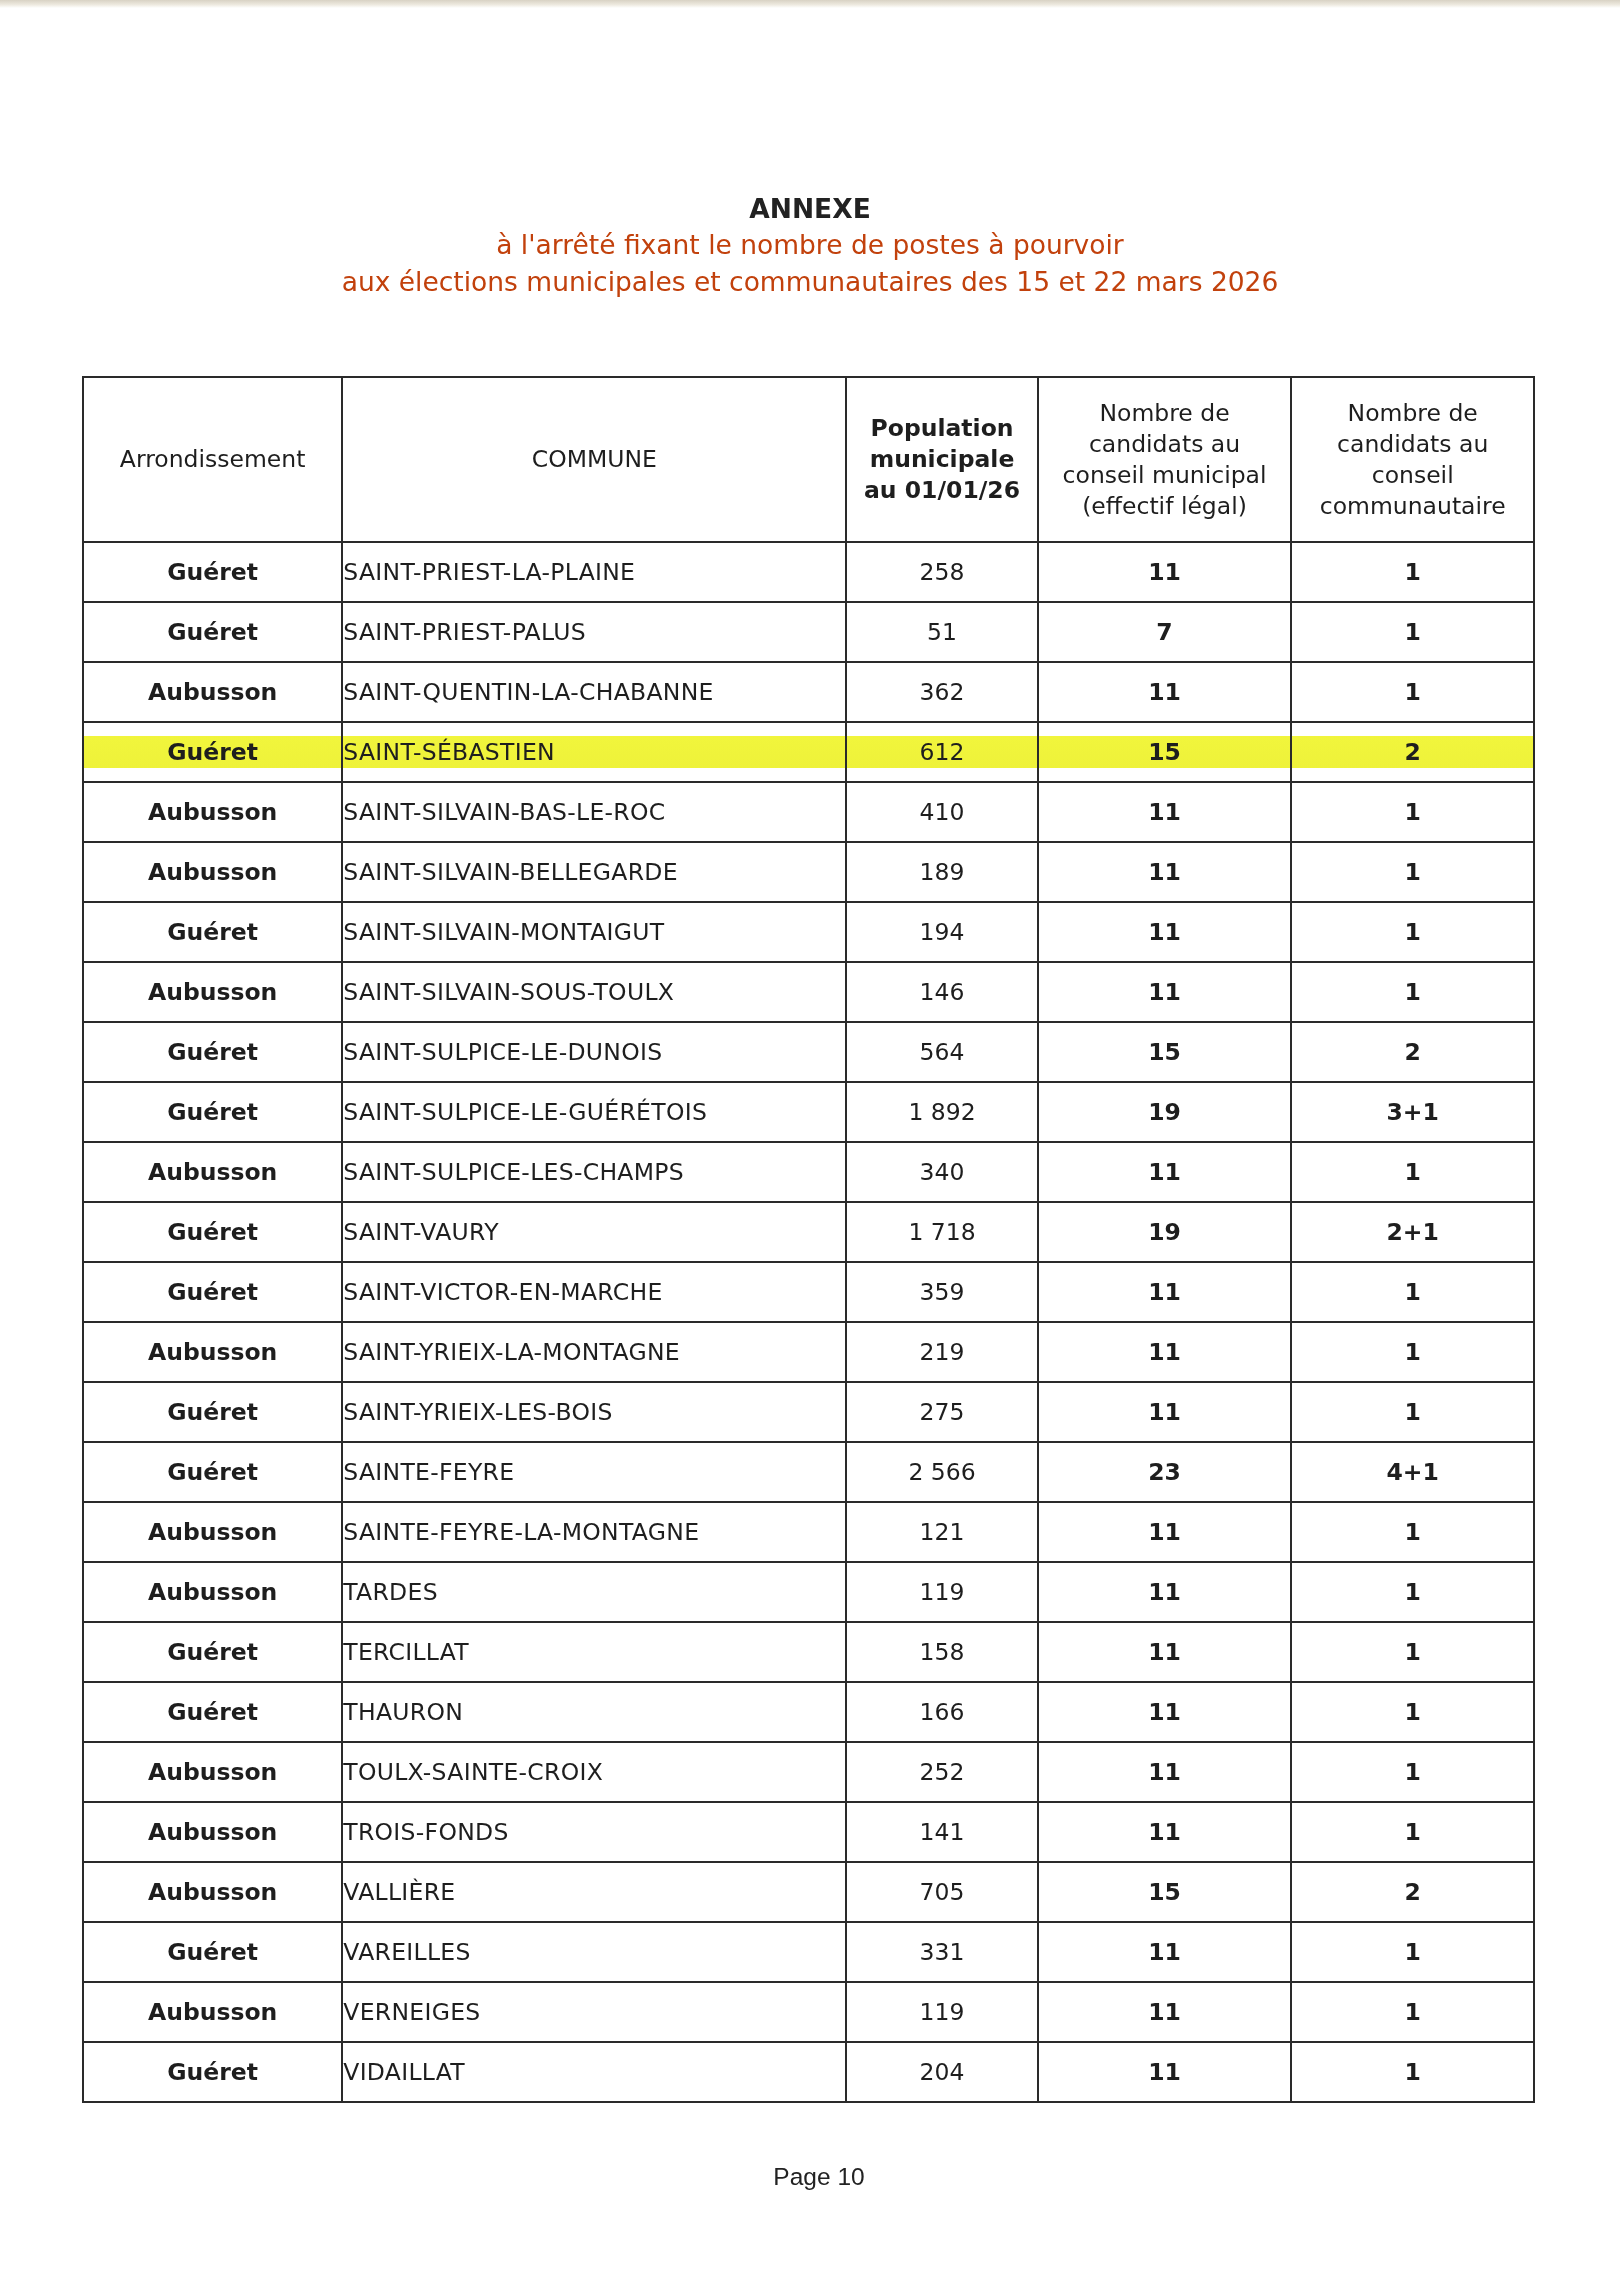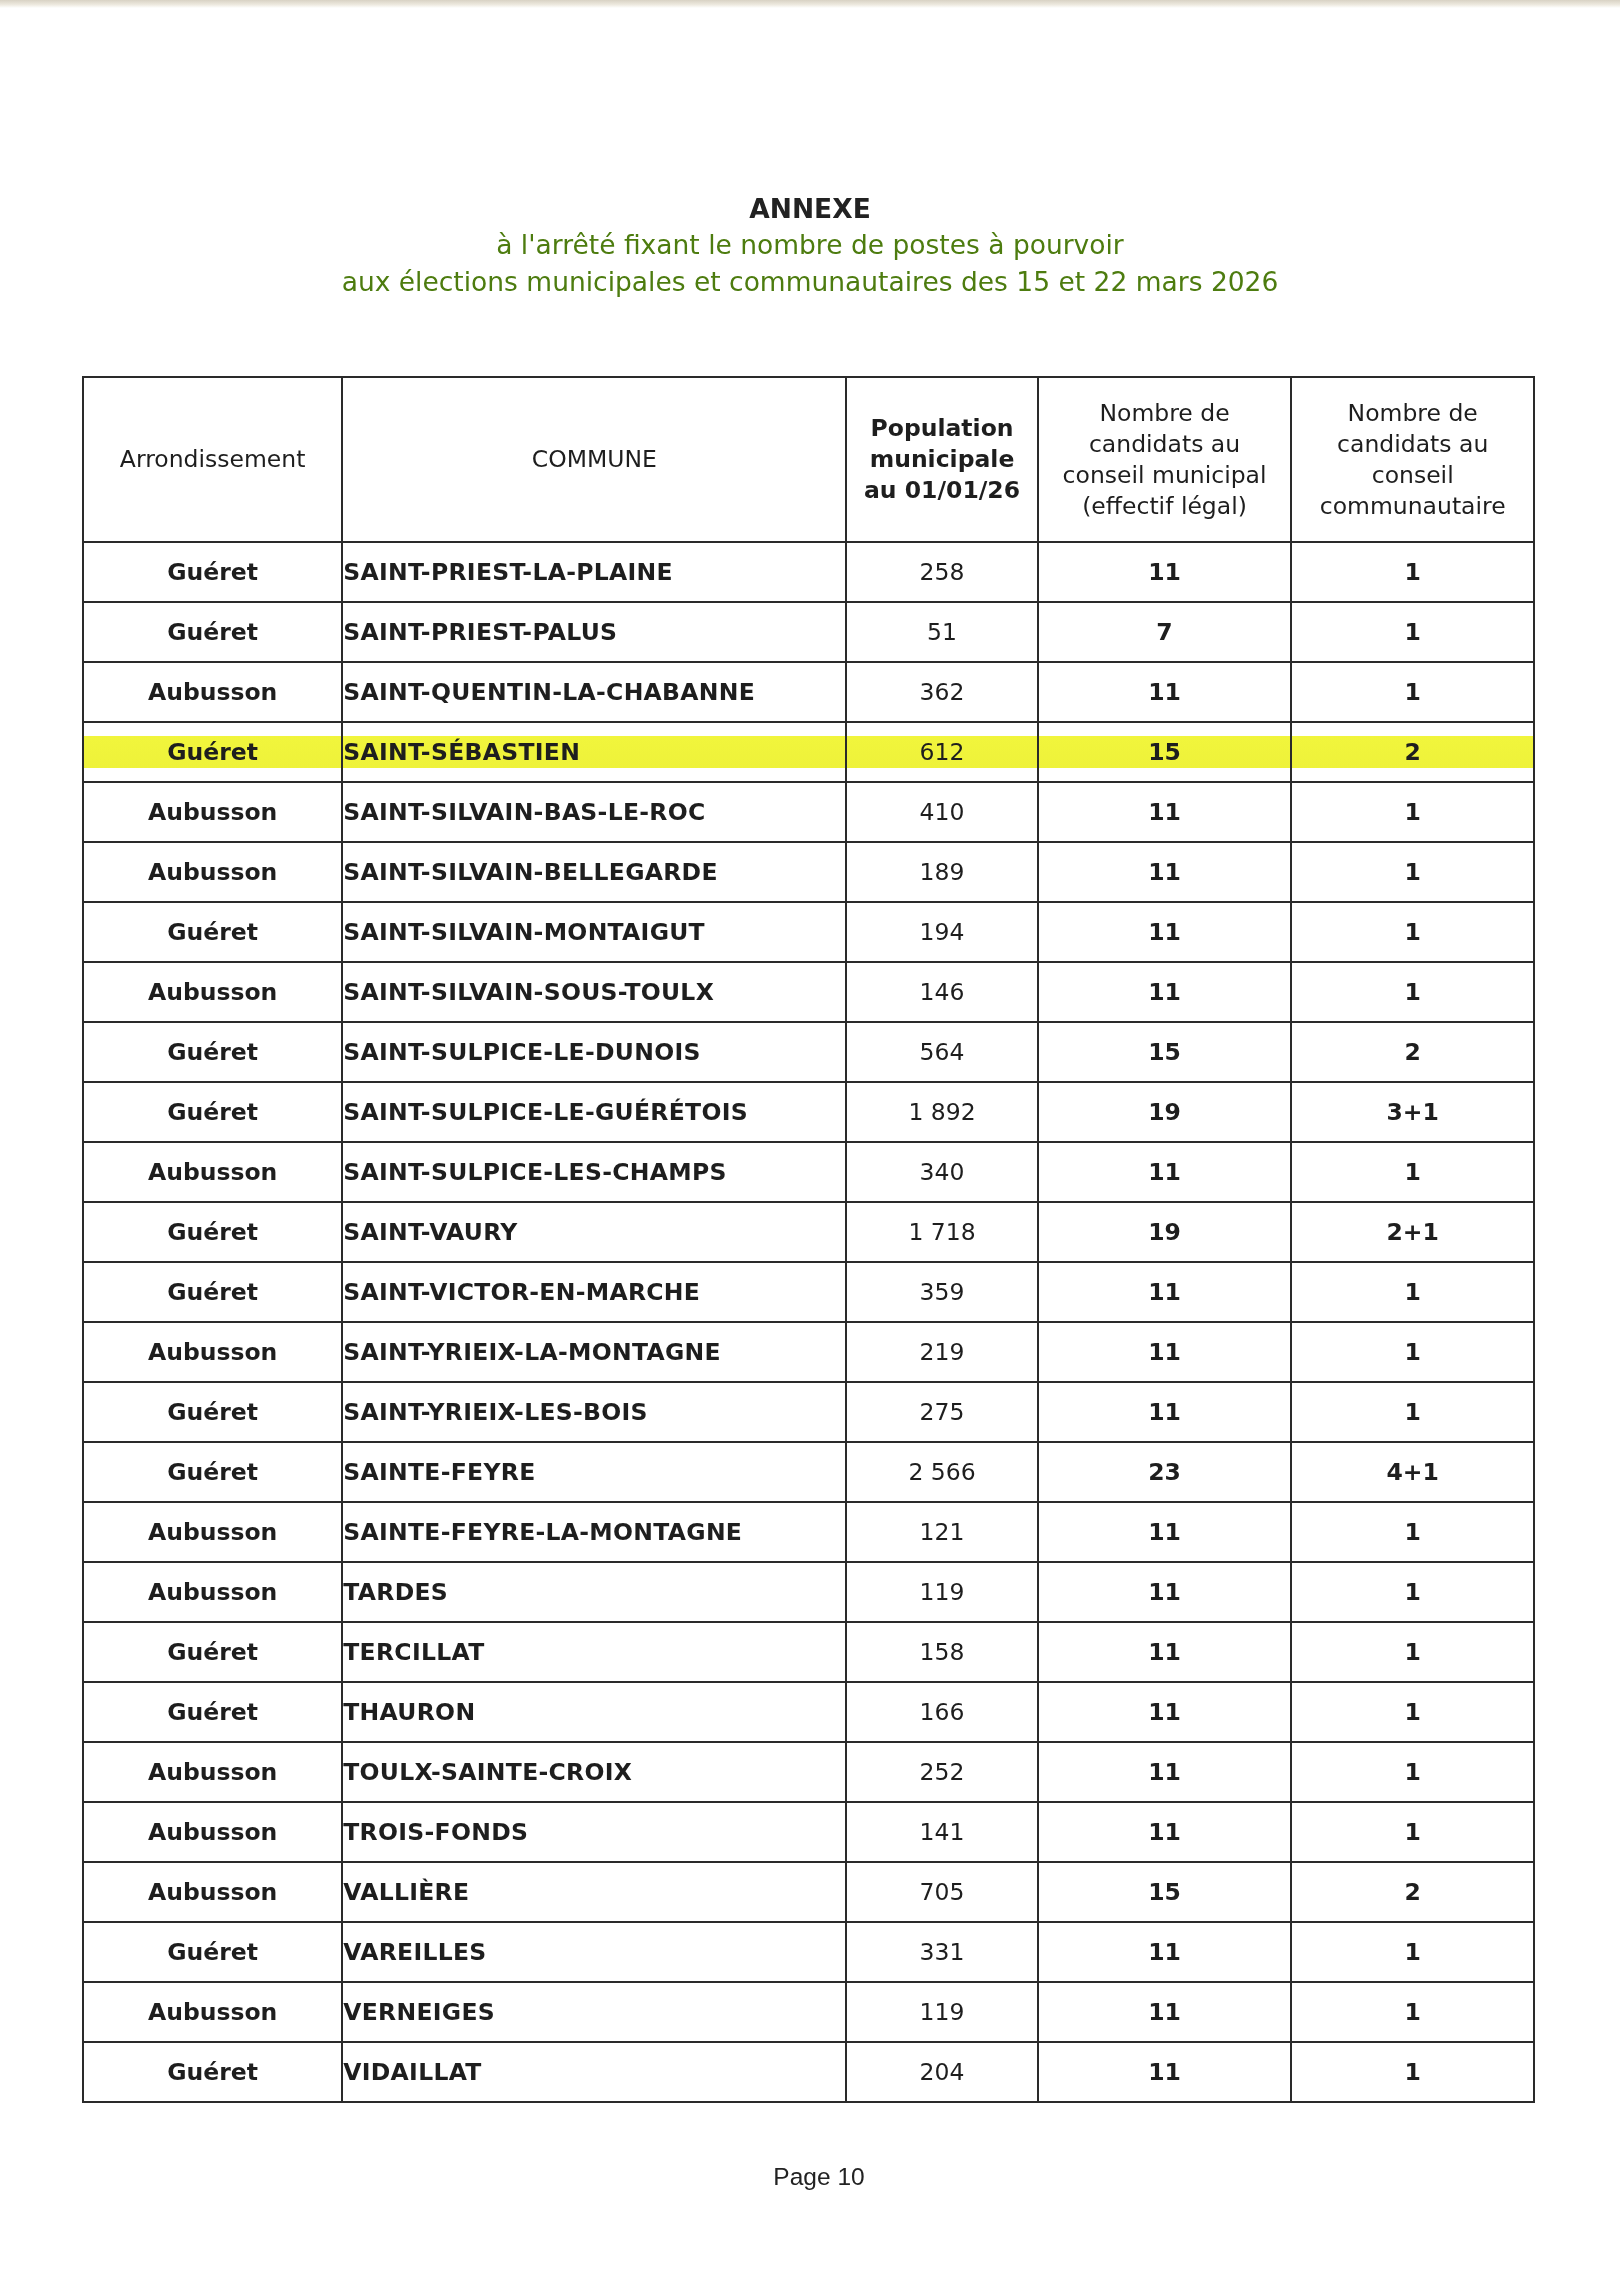--- a/index.html
+++ b/index.html
@@ -9,40 +9,40 @@
     color: #1e1e1e;
   }
   .scan-edge {
     position: absolute; left: 0; top: 0; width: 1620px; height: 7.8px;
     background: linear-gradient(#d8d2c4, #eeeae0 60%, #ffffff);
   }
   .title-block {
     position: absolute; left: 0; top: 191px; width: 1620px; text-align: center;
   }
   .title-main { font-size: 26.5px; font-weight: bold; line-height: 35px; color: #222; }
-  .title-sub { font-size: 26.5px; line-height: 37px; color: #4d7c0f; }
+  .title-sub { font-size: 26.5px; line-height: 37px; color: #c2410c; }
 
   table.annex {
     position: absolute; left: 82px; top: 376px;
     border-collapse: collapse; table-layout: fixed;
     width: 1453px;
   }
   table.annex th, table.annex td {
     border: 2px solid #2a2a2a;
     padding: 0;
   }
   table.annex th {
     height: 163px; font-weight: normal; font-size: 23.5px; line-height: 31px;
     text-align: center; vertical-align: middle; color: #1e1e1e;
   }
   table.annex td {
     height: 58px; font-size: 23.5px; vertical-align: middle;
   }
   td.c-arr { text-align: center; font-weight: bold; }
-  td.c-com { text-align: left; padding-left: 5.9px; font-weight: bold; letter-spacing: 0.3px; }
+  td.c-com { text-align: left; padding-left: 5.9px; font-weight: normal; letter-spacing: 0.3px; }
   td.c-pop { text-align: center; margin-top: 44px; }
   td.c-cm  { text-align: center; font-weight: bold; }
   td.c-cc  { text-align: center; font-weight: bold; }
 
   tr.highlight td { background: linear-gradient(#ffffff 0%, #ffffff 22%, #f1f53c 22%, #eef23a 78%, #ffffff 78%); }
 
   .page-num {
     position: absolute; left: 9px; top: 2163px; width: 1620px; text-align: center;
     font-family: "Liberation Sans", sans-serif; font-size: 24.5px; color: #222;
   }

